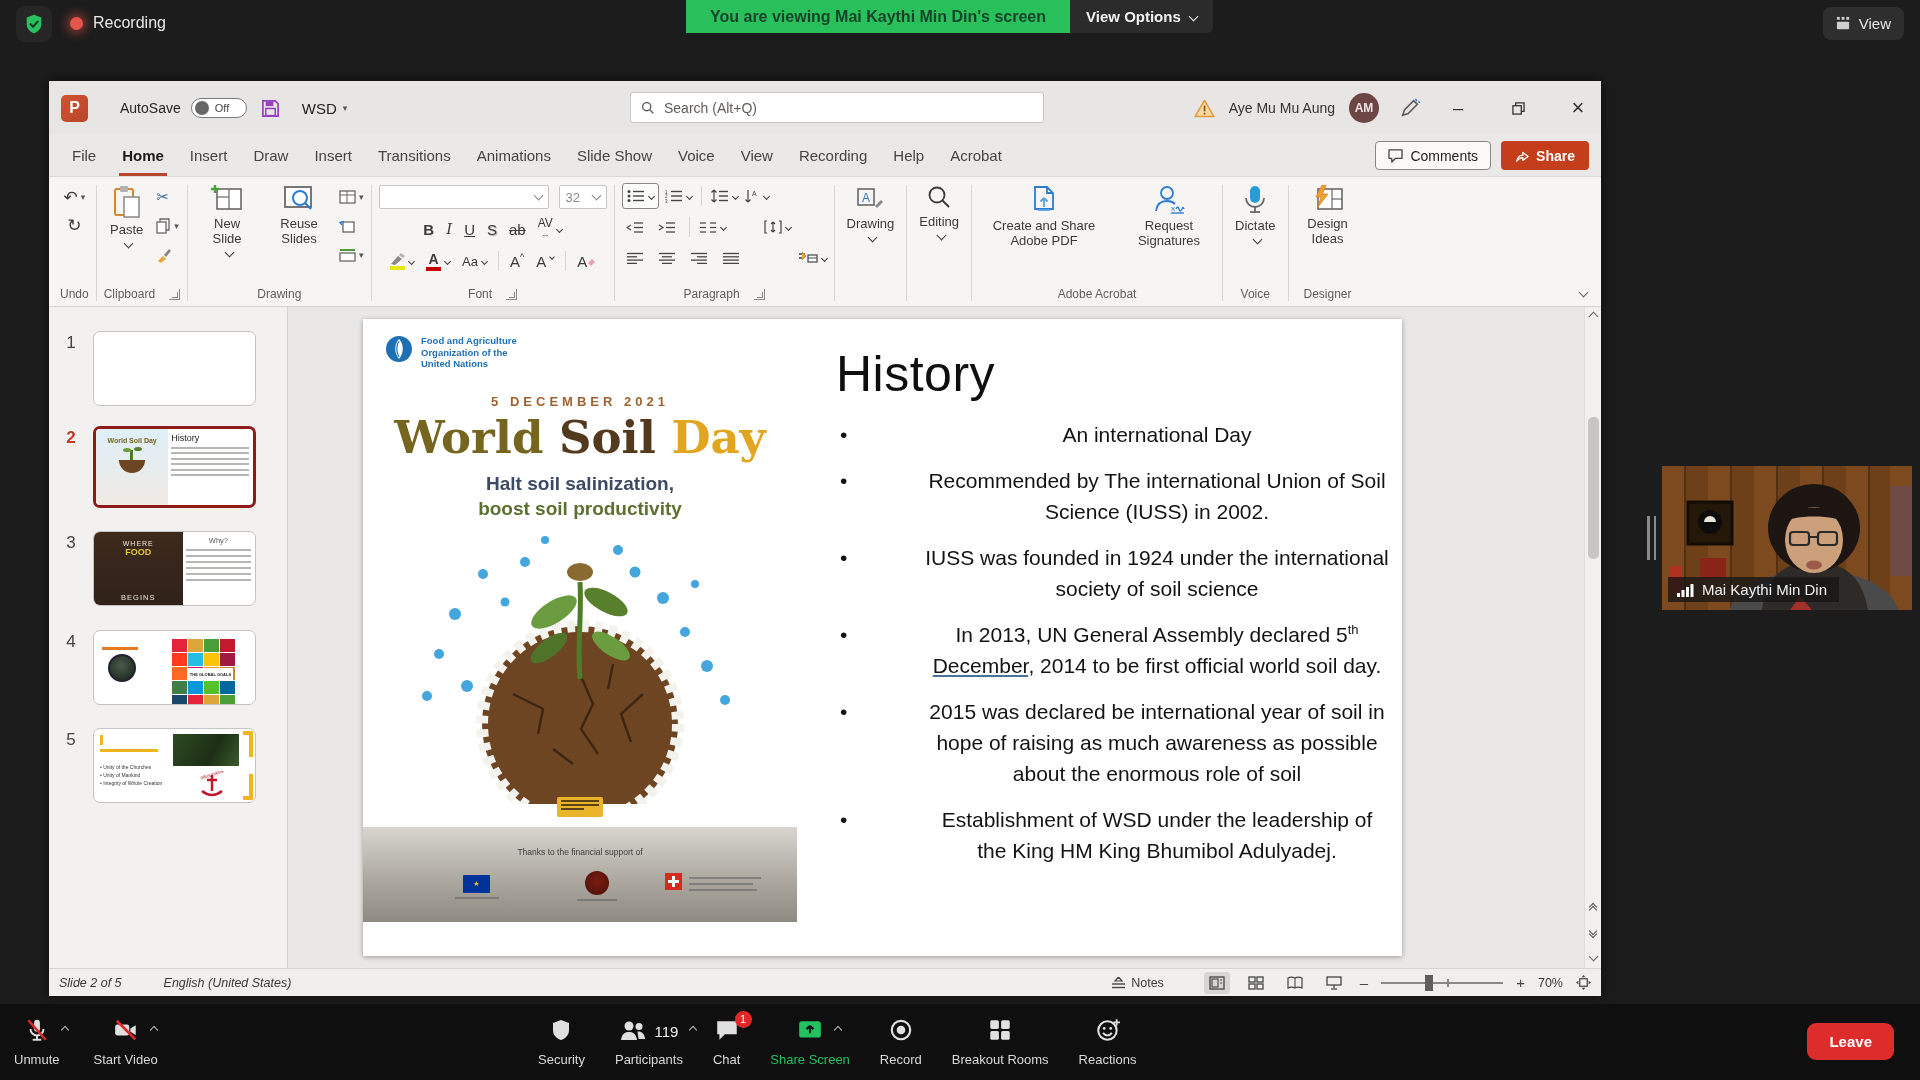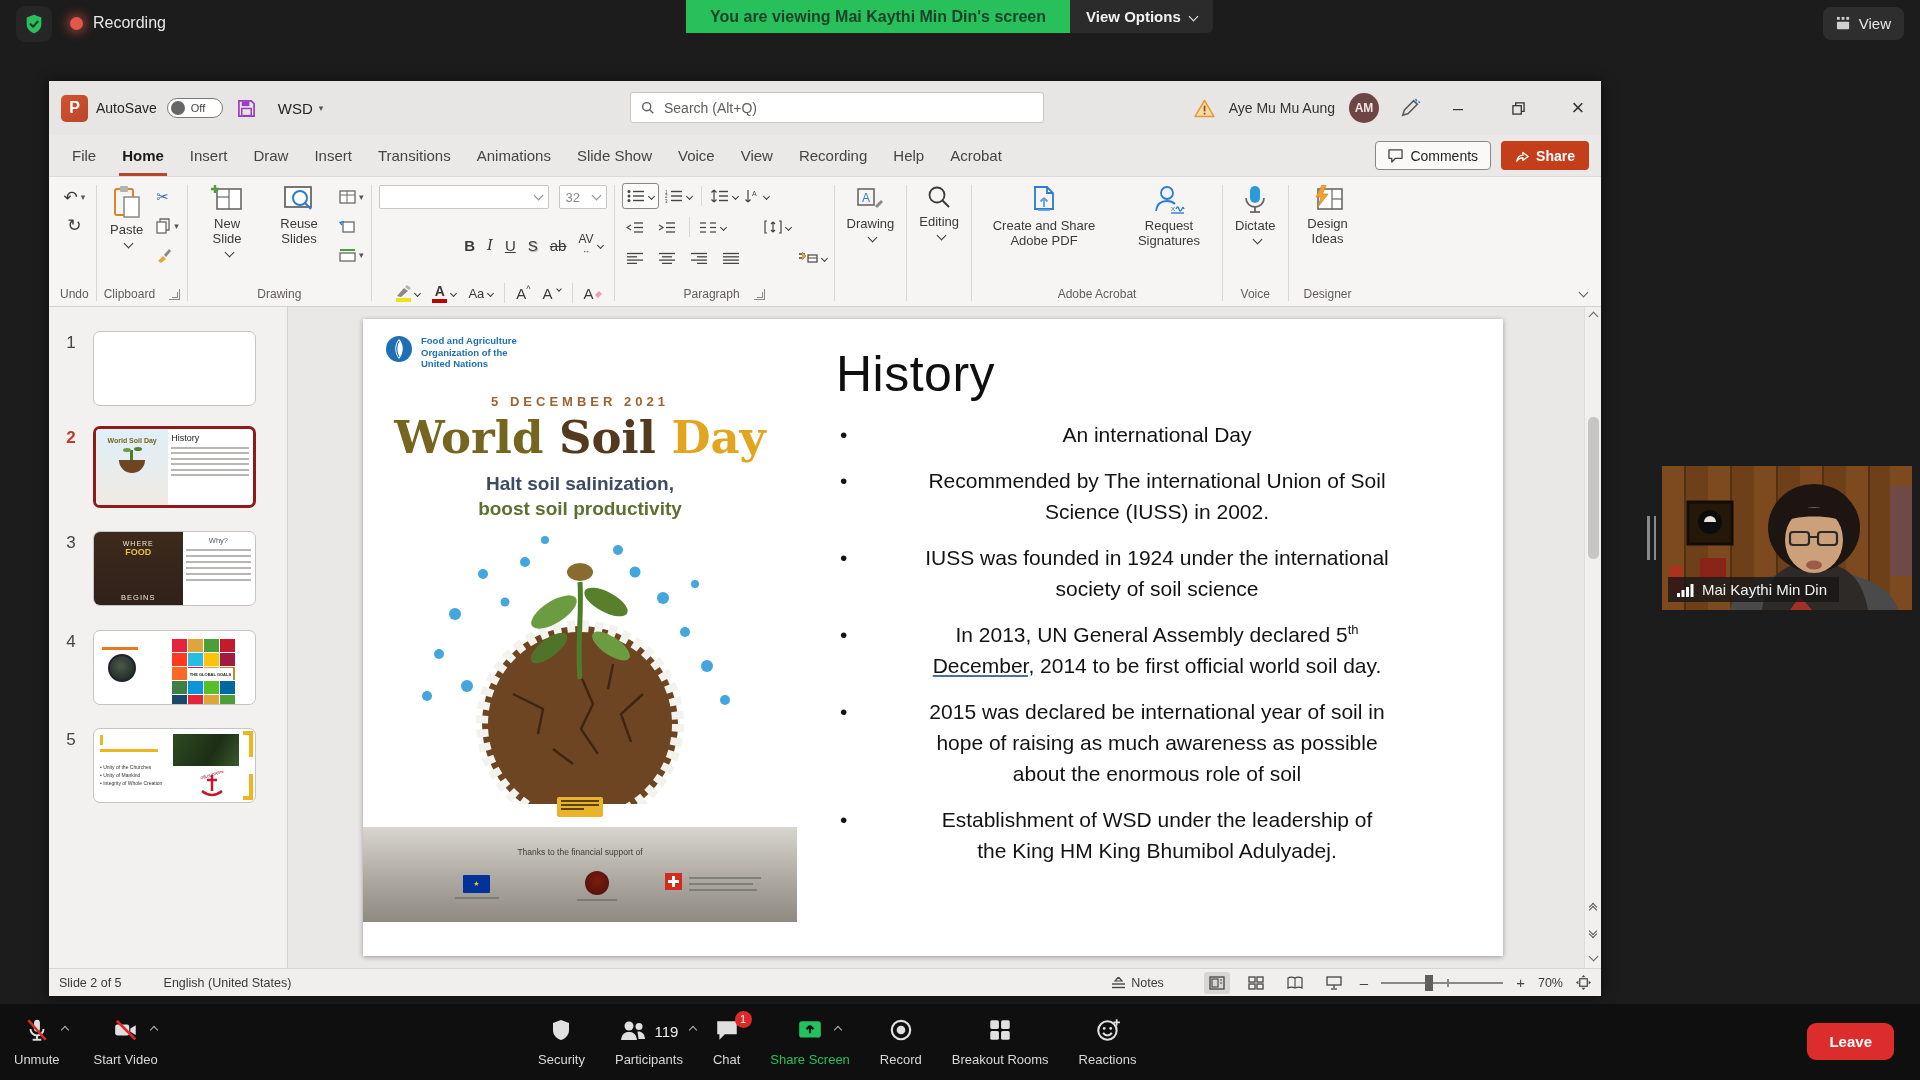--- a/index.html
+++ b/index.html
@@ -16,21 +16,21 @@
   .rec-dot{width:13px;height:13px;border-radius:50%;background:#e4564a;box-shadow:0 0 10px 4px rgba(228,86,74,.45);}
   .top-center{position:absolute;left:686px;top:0;display:flex;height:33px;}
   .banner{background:#27c05a;color:#17432a;font-weight:bold;font-size:16px;display:flex;align-items:center;padding:0 24px;}
   .view-options{background:#2b2b2b;color:#f2f2f2;font-weight:bold;font-size:15px;display:flex;align-items:center;padding:0 16px;border-radius:0 0 6px 0;cursor:default;}
   .view-btn{position:absolute;right:16px;top:7px;height:33px;background:#2e2e2e;border-radius:8px;color:#e6e6e6;font-size:15px;display:flex;align-items:center;gap:8px;padding:0 13px;}
 
   
   .ppt{position:absolute;left:49px;top:81px;width:1552px;height:915px;background:#fff;box-shadow:0 0 12px rgba(0,0,0,.6);}
   .titlebar{height:54px;background:#e8e6e5;display:flex;align-items:center;padding-left:12px;position:relative;}
   .ppt-logo{width:27px;height:27px;border-radius:5px;background:linear-gradient(135deg,#d35230,#b7472a);color:#fff;font-weight:bold;font-size:16px;display:flex;align-items:center;justify-content:center;}
-  .autosave{margin-left:8px;font-size:14px;color:#252423;}
+  .autosave{margin-left:32px;font-size:14px;color:#252423;}
   .toggle{margin-left:10px;width:56px;height:20px;border:1px solid #7a7a7a;border-radius:10px;background:#fff;display:flex;align-items:center;padding:0 3px;gap:6px;}
   .knob{width:14px;height:14px;border-radius:50%;background:#666;}
   .toggle span{font-size:11px;color:#444;}
   .save-ic{margin-left:14px;}
   .doc-title{margin-left:22px;font-size:15px;color:#252423;display:flex;align-items:center;gap:6px;}
   .searchbox{position:absolute;left:calc(50% + 12px);transform:translateX(-50%);top:11px;width:414px;height:31px;background:#fff;border:1px solid #c8c6c4;border-radius:3px;display:flex;align-items:center;gap:9px;padding:0 10px;color:#605e5c;font-size:14px;}
   .tb-right{position:absolute;right:0;top:0;height:54px;display:flex;align-items:center;gap:14px;padding-right:0;}
   .user-name{font-size:14px;color:#333;}
   .avatar{width:30px;height:30px;border-radius:50%;background:#6d4545;color:#f2e5e5;font-size:12px;font-weight:bold;display:flex;align-items:center;justify-content:center;}
   .winbtn{width:46px;height:54px;display:flex;align-items:center;justify-content:center;color:#333;font-size:18px;}
@@ -65,21 +65,21 @@
   .launcher::before{content:"";position:absolute;right:1px;bottom:1px;width:5px;height:5px;border-right:1.4px solid #8a8886;border-bottom:1.4px solid #8a8886;}
   .collapse-chev{position:absolute;right:14px;bottom:10px;color:#605e5c;}
 
   
   .pbody{height:661px;display:flex;position:relative;background:#e9e8e7;}
   .thumbs{width:239px;background:#f2f1f0;border-right:1px solid #d4d2d0;position:relative;}
   .thumb-num{position:absolute;left:12px;width:20px;text-align:center;font-size:17px;color:#444;}
   .thumb-card{position:absolute;left:44px;width:163px;background:#fff;border:1px solid #c6c4c2;border-radius:7px;overflow:hidden;}
   .thumb-card.selected{border:3px solid #8f1a1a;}
   .canvas{flex:1;position:relative;}
-  .slide{position:absolute;left:75px;top:12px;width:1140px;height:637px;background:#fff;box-shadow:0 1px 5px rgba(0,0,0,.35);padding-left:8px;}
+  .slide{position:absolute;left:75px;top:12px;width:1039px;height:637px;background:#fff;box-shadow:0 1px 5px rgba(0,0,0,.35);padding-left:8px;}
 
   
   .poster{position:absolute;left:0;top:0;width:434px;height:603px;overflow:hidden;
     background:linear-gradient(180deg,#d7ecf7 0%,#e6f2fa 45%,#e9efee 72%,#d6d3cc 80%,#m 100%);}
   .poster-grayband{position:absolute;left:0;bottom:0;width:100%;height:95px;
     background:linear-gradient(180deg,#d8d5cf,#a9a59c 60%,#8f8b82);}
   .fao{position:absolute;left:22px;top:16px;display:flex;gap:8px;align-items:flex-start;}
   .fao-text{font-size:9.5px;font-weight:bold;color:#1f6fb5;line-height:11.5px;}
   .poster-date{position:absolute;top:75px;width:100%;text-align:center;font-size:13px;font-weight:bold;letter-spacing:4px;color:#9c6332;}
   .poster-title{position:absolute;top:92px;width:100%;text-align:center;font-family:"DejaVu Serif",serif;font-weight:bold;font-size:45px;}
@@ -111,21 +111,21 @@
 
   
   .vscroll{position:absolute;right:0;top:0;width:17px;height:100%;background:#f1f0ef;border-left:1px solid #e0dedd;}
   .vs-arrow{position:absolute;left:0;width:17px;height:17px;display:flex;align-items:center;justify-content:center;color:#666;}
   .vs-thumb{position:absolute;left:3px;top:110px;width:11px;height:142px;background:#c8c6c4;border-radius:5px;}
   .dblchev{position:absolute;left:2px;width:13px;height:14px;color:#555;}
   .dblchev .chev{margin-left:2px;width:6px;height:6px;}
 
   
   .statusbar{height:28px;background:#f0efee;border-top:1px solid #d6d4d2;display:flex;align-items:center;font-size:12.5px;color:#3b3a39;padding:0 10px;}
-  .sb-left{display:flex;gap:42px;align-items:center;}
+  .sb-left{display:flex;gap:42px;align-items:center;font-style:italic;}
   .sb-right{margin-left:auto;display:flex;align-items:center;gap:13px;}
   .sb-view{width:26px;height:22px;display:flex;align-items:center;justify-content:center;border-radius:3px;}
   .sb-view.active{background:#d8d6d4;}
   .zoom-track{position:relative;width:122px;height:2px;background:#8a8886;}
   .zoom-thumb{position:absolute;left:44px;top:-7px;width:8px;height:16px;background:#605e5c;}
   .zoom-tick{position:absolute;left:66px;top:-3px;width:1.5px;height:8px;background:#8a8886;}
 
   
   .video{position:absolute;left:1662px;top:466px;width:250px;height:144px;background:#5a3a18;overflow:hidden;}
   .nameplate{position:absolute;left:6px;bottom:8px;background:rgba(22,22,22,.78);display:flex;align-items:center;gap:8px;padding:4px 12px 4px 9px;color:#f2f2f2;font-size:15px;}
@@ -367,21 +367,21 @@
             </span>
           </div>
         </div>
         <div class="rlabel">
             <span>Drawing</span>
           </div>
       </div>
       <div class="rsep"></div>
 
       <div class="rgroup">
-        <div class="rbody" style="flex-direction:column;gap:18px;align-items:flex-end;">
+        <div class="rbody" style="flex-direction:column;gap:2px;align-items:center;">
           <div class="fontrow">
             <div class="fontbox">
                 <span class="chev" style="margin-top:-3px"></span>
               </div>
             <div class="sizebox">
                 <span>32</span>
                 <span class="chev" style="margin-top:-3px"></span>
               </div>
           </div>
           <div class="fontrow" style="gap:4px;">

